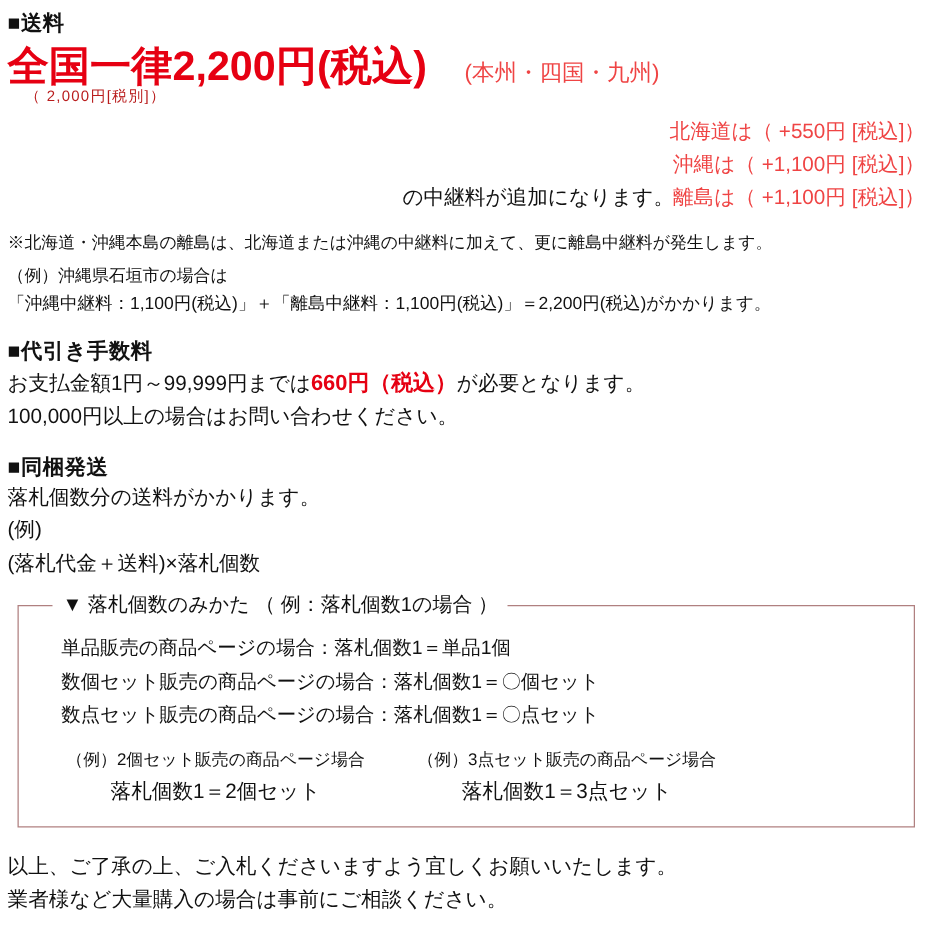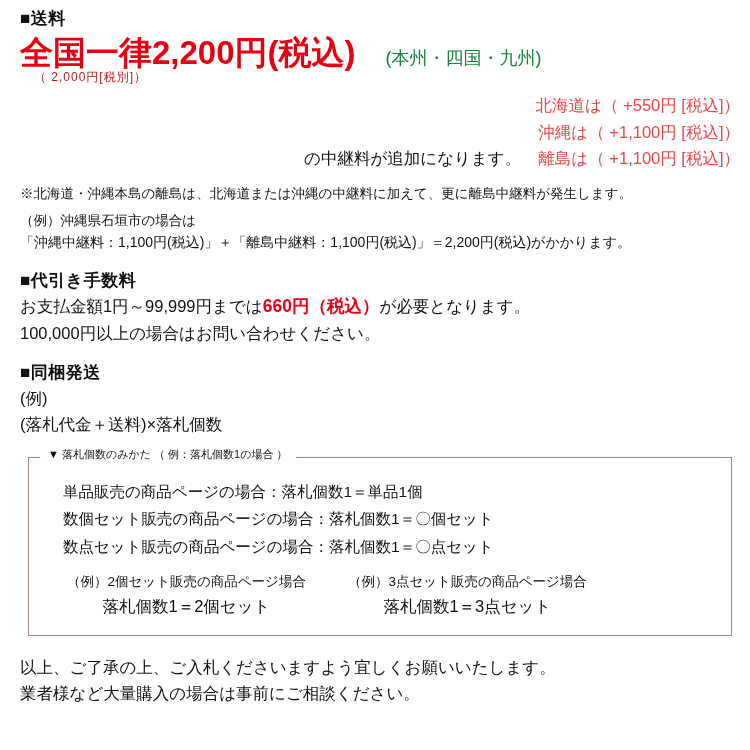--- a/index.html
+++ b/index.html
@@ -12,21 +12,21 @@
     background: #ffffff;
     font-family: "Liberation Sans", sans-serif;
     color: #1a1a1a;
     overflow: hidden;
   }
   .page {
     position: relative;
     width: 750px;
     height: 750px;
     box-sizing: border-box;
-    padding: 8px 10px 0 20px;
+    padding: 8px 10px 0 6px;
   }
 
   .sec-head {
     font-size: 17px;
     font-weight: bold;
     color: #111111;
     letter-spacing: 0.5px;
     margin: 0;
     line-height: 1.3;
   }
@@ -41,21 +41,21 @@
   .ship-main {
     font-size: 33px;
     font-weight: bold;
     color: #e60012;
     letter-spacing: 0px;
     line-height: 1.05;
     white-space: nowrap;
   }
   .ship-sub {
     font-size: 18px;
-    color: #15803d;
+    color: #ef4444;
     white-space: nowrap;
     margin-left: 2px;
   }
   .ship-tax-note {
     font-size: 12px;
     color: #b91c1c;
     margin: 0 0 0 14px;
     letter-spacing: 1px;
     line-height: 1.1;
   }
@@ -67,21 +67,21 @@
   }
   .region-row {
     font-size: 16.5px;
     color: #ef4444;
     line-height: 1.62;
     white-space: nowrap;
     text-align: right;
   }
   .region-tail {
     position: absolute;
-    left: 284px;
+    left: 316px;
     bottom: 0;
     font-size: 16.5px;
     color: #111111;
     line-height: 1.62;
     white-space: nowrap;
   }
 
   .note-small {
     font-size: 13.5px;
     color: #111111;
@@ -121,24 +121,24 @@
   
   .info-box {
     position: relative;
     margin: 20px 8px 0 8px;
     border: 1.5px solid #b08080;
     padding: 20px 14px 16px 22px;
   }
   .info-box-title {
     position: absolute;
     top: -11px;
-    left: 11px;
+    left: 27px;
     background: #ffffff;
     padding: 0 8px;
-    font-size: 11px;
+    font-size: 16px;
     color: #111111;
     white-space: nowrap;
   }
   .box-line {
     font-size: 15.5px;
     color: #111111;
     line-height: 1.75;
     white-space: nowrap;
     padding-left: 12px;
   }
@@ -206,20 +206,21 @@
   <div class="block">
     <div class="sec-head">■代引き手数料</div>
     <div class="body-line">
       <span>お支払金額1円～99,999円までは</span><span class="red-bold">660円（税込）</span><span>が必要となります。</span>
     </div>
     <div class="body-line">100,000円以上の場合はお問い合わせください。</div>
   </div>
 
   <div class="block">
     <div class="sec-head">■同梱発送</div>
+    <div class="body-line">落札個数分の送料がかかります。</div>
     <div class="body-line">(例)</div>
     <div class="body-line">(落札代金＋送料)×落札個数</div>
   </div>
 
   <div class="info-box">
     <div class="info-box-title">▼ 落札個数のみかた  （ 例：落札個数1の場合 ）</div>
     <div class="box-line">単品販売の商品ページの場合：落札個数1＝単品1個</div>
     <div class="box-line">数個セット販売の商品ページの場合：落札個数1＝〇個セット</div>
     <div class="box-line">数点セット販売の商品ページの場合：落札個数1＝〇点セット</div>
 

